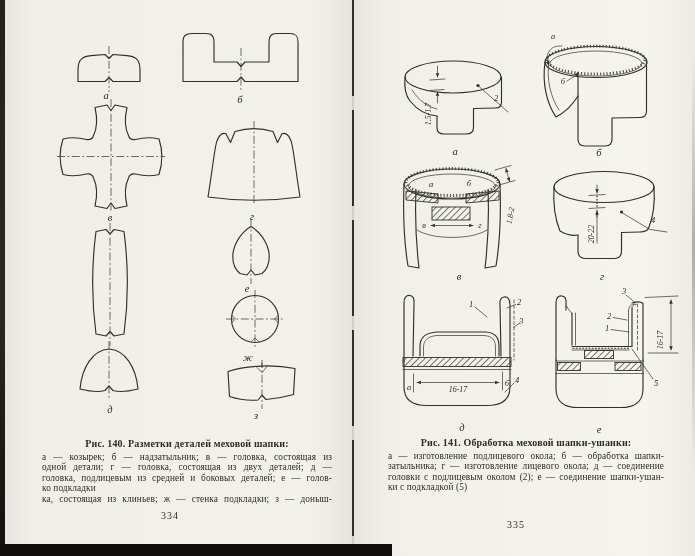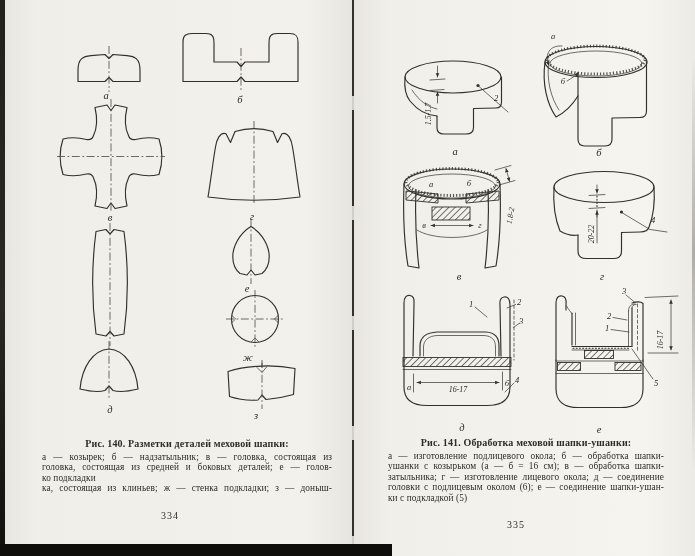--- a/index.html
+++ b/index.html
@@ -223,31 +223,31 @@
       <text class="small" x="609" y="319">2</text>
       <text class="small" x="607" y="331">1</text>
       <text class="small" x="656" y="386">5</text>
       <text class="lab" x="599" y="433">е</text>
     </g>
   </svg>
 
   <div class="caption cap-left">
     <div class="cap-title">Рис. 140. Разметки деталей меховой шапки:</div>
     <div class="cap-line">а — козырек; б — надзатыльник; в — головка, состоящая из</div>
-    <div class="cap-line">головка, состоящая из средней и боковых деталей; е — голов-</div>
+    <div class="cap-line">одной детали; г — головка, состоящая из двух деталей; д —</div>
+    <div class="cap-line">головка, подлицевым из средней и боковых деталей; е — голов-</div>
     <div class="cap-line last">ко подкладки</div>
     <div class="cap-line">ка, состоящая из клиньев; ж — стенка подкладки; з — доныш-</div>
   </div>
 
   <div class="caption cap-right">
     <div class="cap-title">Рис. 141. Обработка меховой шапки-ушанки:</div>
     <div class="cap-line">а — изготовление подлицевого окола; б — обработка шапки-</div>
-    <div class="cap-line">ушанки с козырьком (а — б = 16 см); в — обработка шапки-</div>
     <div class="cap-line">затыльника; г — изготовление лицевого окола; д — соединение</div>
-    <div class="cap-line">головки с подлицевым околом (6); е — соединение шапки-ушан-</div>
+    <div class="cap-line">головки с подлицевым околом (2); е — соединение шапки-ушан-</div>
     <div class="cap-line last">ки с подкладкой (5)</div>
   </div>
 
   <div class="pagenum pn-left">334</div>
   <div class="pagenum pn-right">335</div>
 
   <div class="gutter"></div>
   <div class="edge-left"></div>
   <div class="edge-bottom"></div>
   <div class="edge-right"></div>

